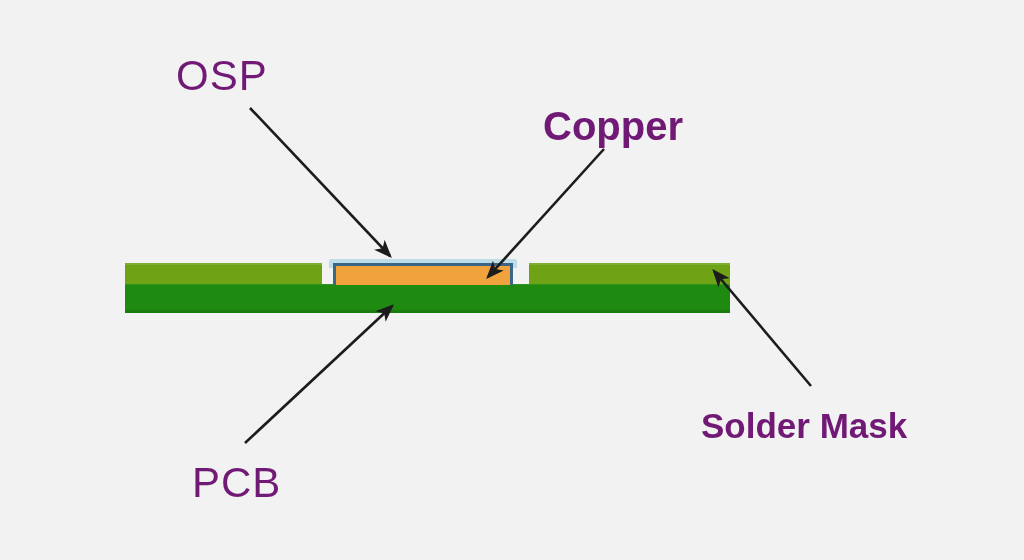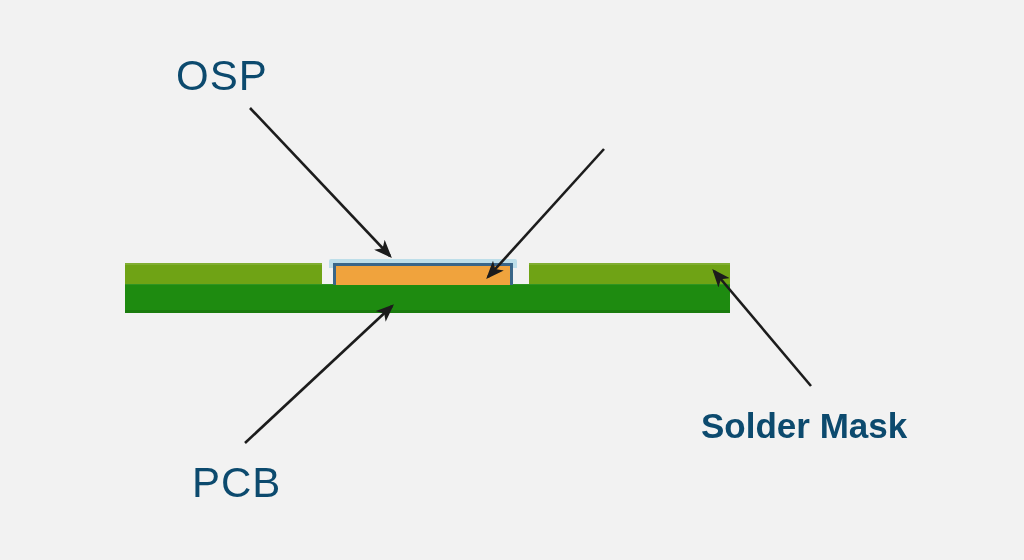--- a/index.html
+++ b/index.html
@@ -63,21 +63,21 @@
     pointer-events: none;
   }
   .arrow-line {
     stroke-width: 2.6;
     fill: none;
   }
   .label {
     position: absolute;
     line-height: 1;
     white-space: nowrap;
-    color: #0c4a6e;
+    color: #701a75;
   }
   .label-osp {
     left: 176px;
     top: 55px;
     font-size: 42px;
     font-weight: 400;
     letter-spacing: 1px;
   }
   .label-copper {
     left: 543px;
@@ -120,16 +120,17 @@
         <path d="M0,0 L10,4 L0,8 L2.6,4 Z" style="fill: rgb(28, 28, 28);"></path>
       </marker>
     </defs>
     <line class="arrow-line" x1="250" y1="108" x2="390" y2="256" marker-end="url(#arrowhead)" style="stroke: rgb(28, 28, 28);"></line>
     <line class="arrow-line" x1="604" y1="149" x2="488" y2="277" marker-end="url(#arrowhead)" style="stroke: rgb(28, 28, 28);"></line>
     <line class="arrow-line" x1="245" y1="443" x2="392" y2="306" marker-end="url(#arrowhead)" style="stroke: rgb(28, 28, 28);"></line>
     <line class="arrow-line" x1="811" y1="386" x2="714" y2="271" marker-end="url(#arrowhead)" style="stroke: rgb(28, 28, 28);"></line>
   </svg>
 
   <div class="label label-osp">OSP</div>
+  <div class="label label-copper">Copper</div>
   <div class="label label-solder-mask">Solder Mask</div>
   <div class="label label-pcb">PCB</div>
 
 </div>
 
 </body></html>

